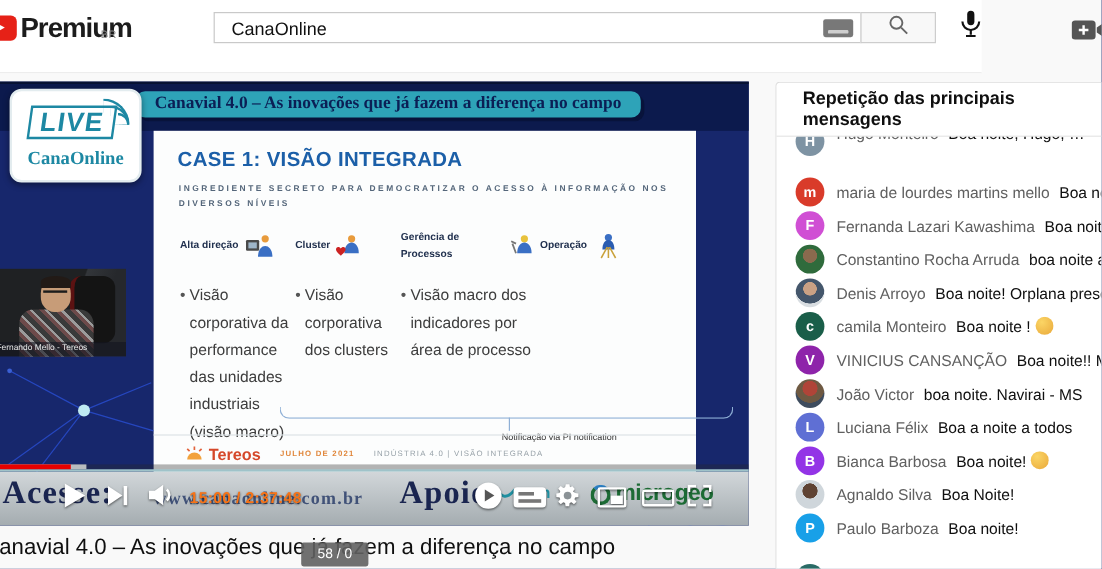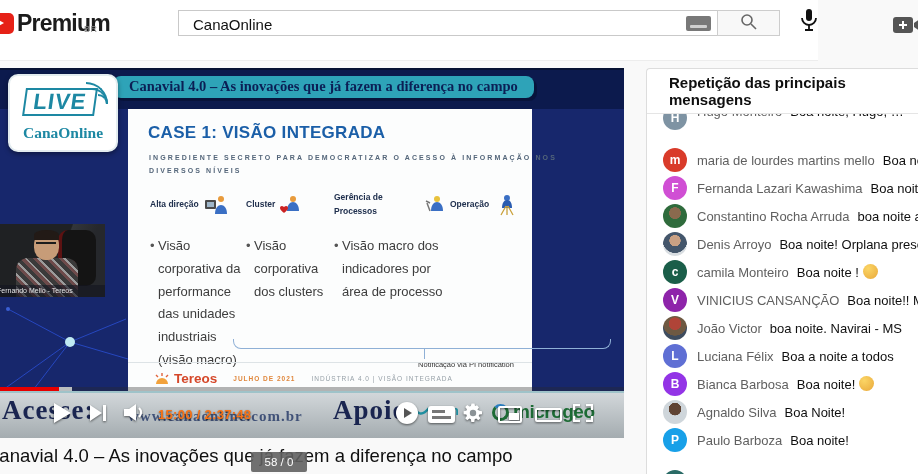--- a/index.html
+++ b/index.html
@@ -25,34 +25,34 @@
       font-family:"Liberation Serif",serif;font-weight:700;font-size:14.5px;color:#0b1f55;white-space:nowrap;box-shadow:3px 3px 0 rgba(5,15,45,.55);}
   .live-logo{position:absolute;left:8px;top:4px;width:110px;height:78px;background:#fff;border-radius:10px;border:2px solid #e3ecef;box-sizing:border-box;box-shadow:0 2px 5px rgba(0,0,0,.4);}
   .live-word{position:absolute;left:14px;top:12px;width:68px;border:2px solid #1d88a3;transform:skewX(-8deg);color:#1d88a3;font-weight:700;font-size:22px;text-align:center;letter-spacing:1px;line-height:1.1;}
   .wifi{position:absolute;right:8px;top:4px;width:26px;height:24px;}
   .wifi i{position:absolute;right:0;bottom:0;border:2.5px solid #1d88a3;border-left:none;border-bottom:none;border-radius:0 100% 0 0;display:block;}
   .wifi i:nth-child(1){width:8px;height:8px;}
   .wifi i:nth-child(2){width:14px;height:14px;}
   .wifi i:nth-child(3){width:20px;height:20px;}
   .live-sub{position:absolute;left:0;right:0;bottom:8px;text-align:center;font-family:"Liberation Serif",serif;font-weight:700;font-size:15.5px;color:#1d88a3;}
   
-  .slide{position:absolute;left:128px;top:39px;width:404px;height:285px;background:#fcfdfd;}
+  .slide{position:absolute;left:128px;top:39px;width:452px;height:285px;background:#fcfdfd;}
   .slide-h1{position:absolute;left:20px;top:14px;font-size:17px;font-weight:700;color:#1b5fa8;letter-spacing:.3px;}
   .slide-sub{position:absolute;left:21px;top:42px;width:420px;font-size:7px;font-weight:700;color:#54667a;letter-spacing:2.1px;line-height:1.9;}
   .col{position:absolute;top:82px;}
   .col-0{left:22px;width:100px;} .col-1{left:118px;width:84px;} .col-2{left:206px;width:112px;} .col-3{left:322px;width:168px;}
   .col-head{display:flex;align-items:center;gap:5px;min-height:28px;font-size:8.5px;font-weight:700;color:#20304e;line-height:1.6;}
   .col ul{margin:16px 0 0;padding:0;list-style:none;}
   .col li{font-size:13px;color:#3d3d3d;line-height:1.75;margin-bottom:3px;padding-left:8px;position:relative;}
   .col li::before{content:"•";position:absolute;left:0;top:0;color:#555;}
   .bracket{position:absolute;left:105px;top:230px;width:376px;height:9px;border:1px solid #8fb0d6;border-top:none;border-radius:0 0 8px 8px;}
   .bracket-tick{position:absolute;left:296px;top:239px;width:1px;height:11px;background:#8fb0d6;}
   .callout{position:absolute;left:238px;top:251px;width:200px;font-size:7.5px;color:#333;text-align:center;}
   .slide-footer{position:absolute;left:0;right:0;bottom:0;height:31px;border-top:1px solid #dde3e6;display:flex;align-items:center;gap:16px;padding-left:26px;}
-  .tereos{display:flex;align-items:flex-end;gap:4px;font-size:13.5px;font-weight:700;color:#d5482a;}
+  .tereos{display:flex;align-items:flex-start;gap:4px;font-size:13.5px;font-weight:700;color:#d5482a;}
   .f-date{font-size:6.5px;font-weight:700;color:#e0873c;letter-spacing:1px;}
   .f-cap{font-size:6.5px;color:#97a1a8;letter-spacing:1px;}
   
   .webcam{position:absolute;left:0;top:154px;width:105px;height:73px;background:linear-gradient(110deg,#1f2123 55%,#33363a 56%,#26282c 75%);overflow:hidden;}
   .wc-chair{position:absolute;left:58px;top:6px;width:34px;height:56px;background:#141414;border-radius:10px;border-left:4px solid #5c1212;}
   .wc-body{position:absolute;left:16px;top:34px;width:62px;height:40px;border-radius:12px 12px 0 0;
       background:repeating-linear-gradient(45deg,#3a3a3a 0 4px,#6d4a4a 4px 7px,#9b9b9b 7px 9px);}
   .wc-head{position:absolute;left:34px;top:8px;width:25px;height:28px;border-radius:45%;background:#c79c78;}
   .wc-head::before{content:"";position:absolute;left:0;top:-2px;width:25px;height:10px;border-radius:50% 50% 0 0;background:#221a16;}
   .wc-head::after{content:"";position:absolute;left:2px;top:10px;width:20px;height:4px;border-top:2px solid #1c1c1c;}

